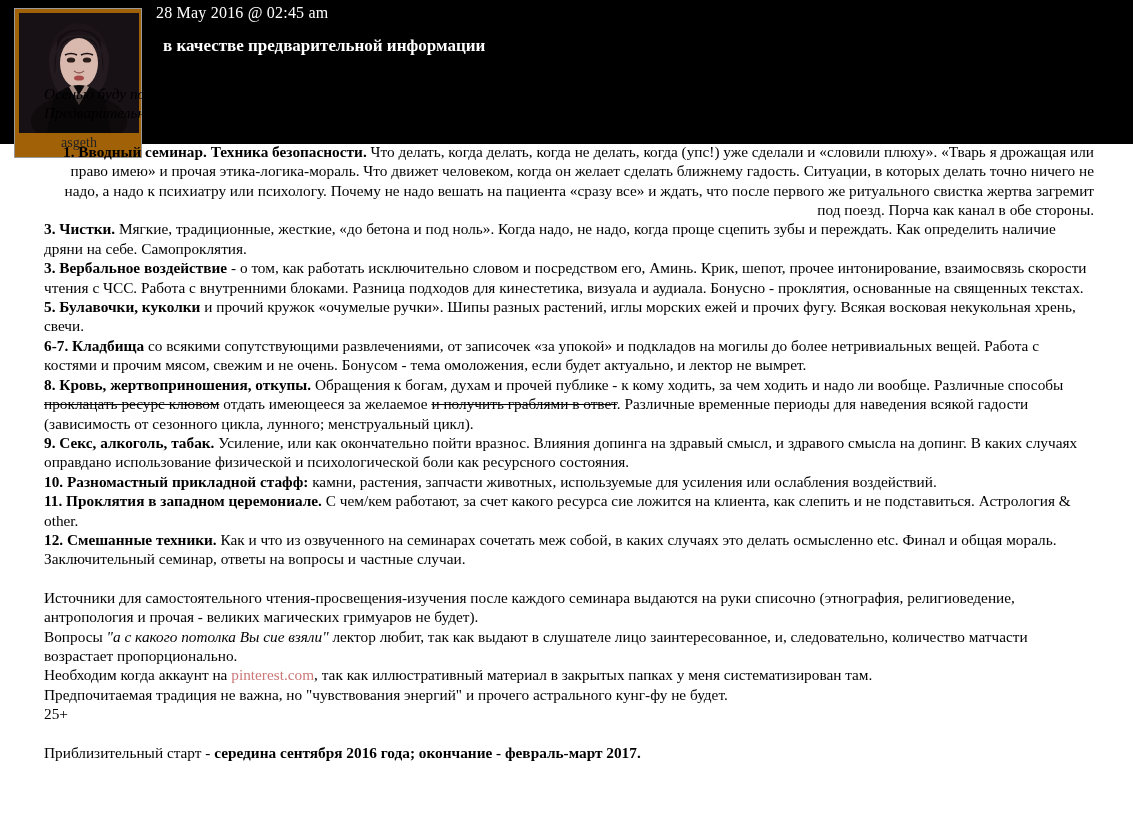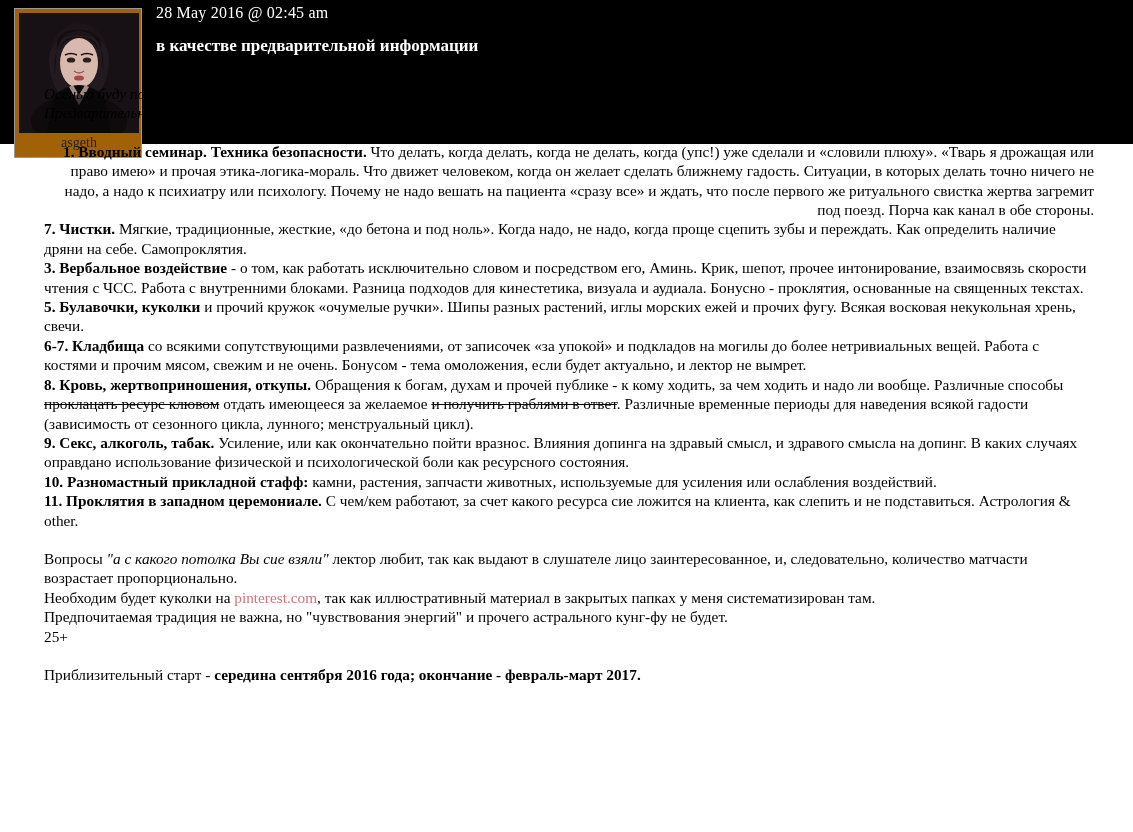--- a/index.html
+++ b/index.html
@@ -33,21 +33,21 @@
     position: absolute;
     left: 156px;
     top: 4px;
     color: #ffffff;
     font-family: "Liberation Serif", serif;
     font-size: 16px;
     letter-spacing: 0.2px;
   }
   .subject {
     position: absolute;
-    left: 156px;
+    left: 163px;
     top: 36px;
     color: #ffffff;
     font-family: "Liberation Serif", serif;
     font-size: 17px;
     font-weight: bold;
   }
   
   .avatar-box {
     position: absolute;
     left: 14px;
@@ -144,33 +144,35 @@
     <div class="avatar-name">asgeth</div>
   </div>
 
   <div class="content">
 
     <p class="first-para">Осенью буду повторять курс по проклятиям.</p>
     <p class="first-para">Предварительная программа развлечений, обкатанная на группе прошлого года -</p>
     <div class="gap"></div>
 
     <p class="sec-indent"><b>1. Вводный семинар. Техника безопасности.</b><span> Что делать, когда делать, когда не делать, когда (упс!) уже сделали и «словили плюху». «Тварь я дрожащая или право имею» и прочая этика-логика-мораль. Что движет человеком, когда он желает сделать ближнему гадость. Ситуации, в которых делать точно ничего не надо, а надо к психиатру или психологу. Почему не надо вешать на пациента «сразу все» и ждать, что после первого же ритуального свистка жертва загремит под поезд. Порча как канал в обе стороны.</span></p>
-    <p class="sec"><b>7. Чистки.</b><span> Мягкие, традиционные, жесткие, «до бетона и под ноль». Когда надо, не надо, когда проще сцепить зубы и переждать. Как определить наличие дряни на себе. Самопроклятия.</span></p>
+    <p class="sec"><b>3. Чистки.</b><span> Мягкие, традиционные, жесткие, «до бетона и под ноль». Когда надо, не надо, когда проще сцепить зубы и переждать. Как определить наличие дряни на себе. Самопроклятия.</span></p>
     <p class="sec"><b>3. Вербальное воздействие</b><span> - о том, как работать исключительно словом и посредством его, Аминь. Крик, шепот, прочее интонирование, взаимосвязь скорости чтения с ЧСС. Работа с внутренними блоками. Разница подходов для кинестетика, визуала и аудиала. Бонусно - проклятия, основанные на священных текстах.</span></p>
     <p class="sec"><b>5. Булавочки, куколки</b><span> и прочий кружок «очумелые ручки». Шипы разных растений, иглы морских ежей и прочих фугу. Всякая восковая некукольная хрень, свечи.</span></p>
     <p class="sec"><b>6-7. Кладбища</b><span> со всякими сопутствующими развлечениями, от записочек «за упокой» и подкладов на могилы до более нетривиальных вещей. Работа с костями и прочим мясом, свежим и не очень. Бонусом - тема омоложения, если будет актуально, и лектор не вымрет.</span></p>
     <p class="sec"><b>8. Кровь, жертвоприношения, откупы.</b><span> Обращения к богам, духам и прочей публике - к кому ходить, за чем ходить и надо ли вообще. Различные способы </span><span class="strike">проклацать ресурс клювом</span><span> отдать имеющееся за желаемое </span><span class="strike">и получить граблями в ответ</span><span>. Различные временные периоды для наведения всякой гадости (зависимость от сезонного цикла, лунного; менструальный цикл).</span></p>
     <p class="sec"><b>9. Секс, алкоголь, табак.</b><span> Усиление, или как окончательно пойти вразнос. Влияния допинга на здравый смысл, и здравого смысла на допинг. В каких случаях оправдано использование физической и психологической боли как ресурсного состояния.</span></p>
     <p class="sec"><b>10. Разномастный прикладной стафф:</b><span> камни, растения, запчасти животных, используемые для усиления или ослабления воздействий.</span></p>
     <p class="sec"><b>11. Проклятия в западном церемониале.</b><span> С чем/кем работают, за счет какого ресурса сие ложится на клиента, как слепить и не подставиться. Астрология &amp; other.</span></p>
+    <p class="sec"><b>12. Смешанные техники.</b><span> Как и что из озвученного на семинарах сочетать меж собой, в каких случаях это делать осмысленно etc. Финал и общая мораль. Заключительный семинар, ответы на вопросы и частные случаи.</span></p>
 
     <div class="gap"></div>
 
+    <p>Источники для самостоятельного чтения-просвещения-изучения после каждого семинара выдаются на руки списочно (этнография, религиоведение, антропология и прочая - великих магических гримуаров не будет).</p>
     <p><span>Вопросы </span><i>"а с какого потолка Вы сие взяли"</i><span> лектор любит, так как выдают в слушателе лицо заинтересованное, и, следовательно, количество матчасти возрастает пропорционально.</span></p>
-    <p><span>Необходим будет куколки на </span><a class="link pin-link" href="#">pinterest.com</a><span>, так как иллюстративный материал в закрытых папках у меня систематизирован там.</span></p>
+    <p><span>Необходим когда аккаунт на </span><a class="link pin-link" href="#">pinterest.com</a><span>, так как иллюстративный материал в закрытых папках у меня систематизирован там.</span></p>
     <p>Предпочитаемая традиция не важна, но "чувствования энергий" и прочего астрального кунг-фу не будет.</p>
     <p>25+</p>
 
     <div class="gap"></div>
 
     <p><span>Приблизительный старт - </span><b>середина сентября 2016 года; окончание - февраль-март 2017.</b></p>
 
   </div>
 </div>
 

